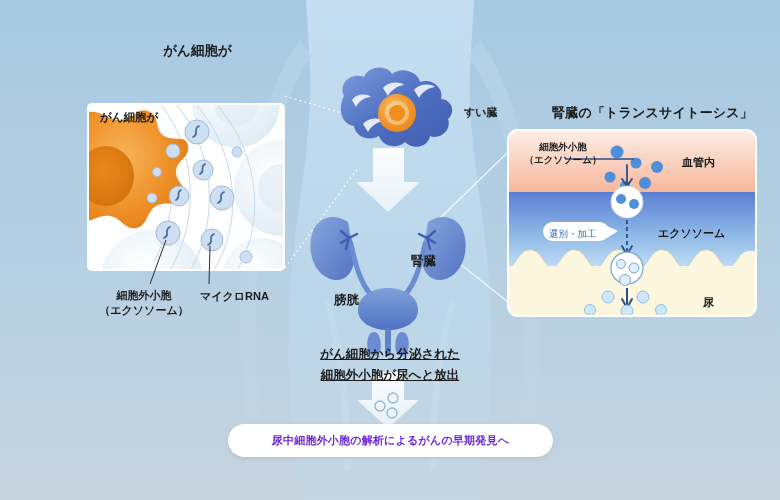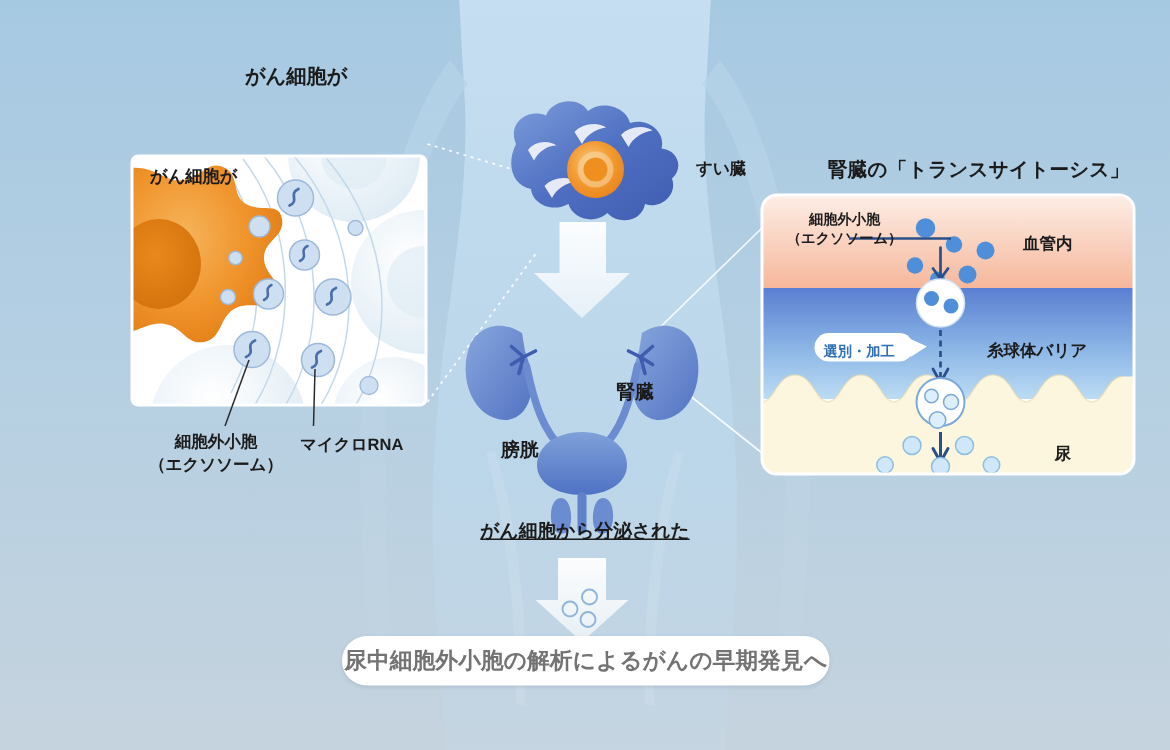--- a/index.html
+++ b/index.html
@@ -33,27 +33,27 @@
     text-align:center; font-size:12.5px; line-height:1.64;
     font-weight:bold; color:#1b1b1b;text-decoration:underline;
   }
   .mid-caption .l { display:block; }
 
   .panel-title-r { left:533px; top:104px; font-size:13px; letter-spacing:.2px;margin-left:19px; }
   .lbl-exo-r     { left:519px; top:140px; font-size:9.5px; line-height:1.4; white-space:normal; width:88px; text-align:center; font-weight:bold; }
   .lbl-vessel    { left:682px; top:155px; font-size:11px; }
   .lbl-barrier   { left:658px; top:226px; font-size:11px; }
   .lbl-urine     { left:703px; top:295px; font-size:11px; }
-  .lbl-sort      { left:549px; top:228px; font-size:9.5px; color:#2f6fb5; font-weight:bold; }
+  .lbl-sort      { left:549px; top:228px; font-size:9.5px; color:#2f6fb5; font-weight:normal; }
 
   .banner {
     position:absolute; left:228px; top:424px; width:325px; height:33px;
     background:#ffffff; border-radius:17px;
     display:flex; align-items:center; justify-content:center;
-    font-size:15px; font-weight:bold; color:#737373;
+    font-size:11px; font-weight:bold; color:#6d28d9;
     letter-spacing:.2px;
     box-shadow:0 1px 3px rgba(60,90,120,.16);
   }
 </style>
 </head>
 <body>
 
 <div id="stage">
 
   <svg class="lyr" viewBox="0 0 780 500">
@@ -280,20 +280,21 @@
       <circle cx="392" cy="413" r="5" fill="none" stroke="#8fb5da" stroke-width="1.3"></circle>
     </g>
   </svg>
 
   <div class="txt lbl-pancreas">すい臓</div>
   <div class="txt lbl-kidney">腎臓</div>
   <div class="txt lbl-bladder">膀胱</div>
 
   <div class="mid-caption">
     <span class="l">がん細胞から分泌された</span>
+    <span class="l">細胞外小胞が尿へと放出</span>
   </div>
 
   <svg class="lyr" viewBox="0 0 780 500">
     <defs>
       <clipPath id="rpClip">
           <rect x="508" y="130" width="248" height="186" rx="10"></rect>
         </clipPath>
       <linearGradient id="vesselGrad" x1="0" y1="0" x2="0" y2="1">
         <stop offset="0%" stop-color="#fdeee6"></stop>
         <stop offset="100%" stop-color="#f6b79b"></stop>
@@ -377,18 +378,18 @@
     <rect x="508" y="130" width="248" height="186" rx="10" fill="none" stroke="#ffffff" stroke-width="2"></rect>
   </svg>
 
   <div class="txt panel-title-r">腎臓の「トランスサイトーシス」</div>
   <div class="txt lbl-exo-r">
     <span>細胞外小胞</span><br>
     <span>（エクソソーム）</span>
   </div>
   <div class="txt lbl-vessel">血管内</div>
   <div class="txt lbl-sort">選別・加工</div>
-  <div class="txt lbl-barrier">糸球体バリア</div>
+  <div class="txt lbl-barrier">エクソソーム</div>
   <div class="txt lbl-urine">尿</div>
 
   <div class="banner">尿中細胞外小胞の解析によるがんの早期発見へ</div>
 
 </div>
 
 </body></html>

